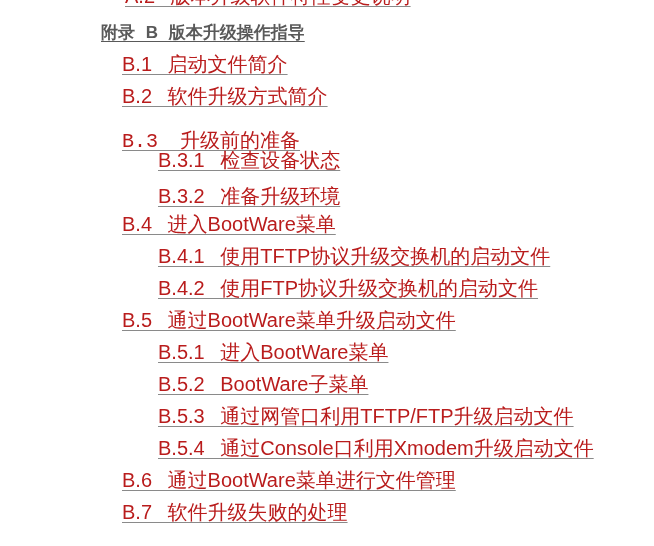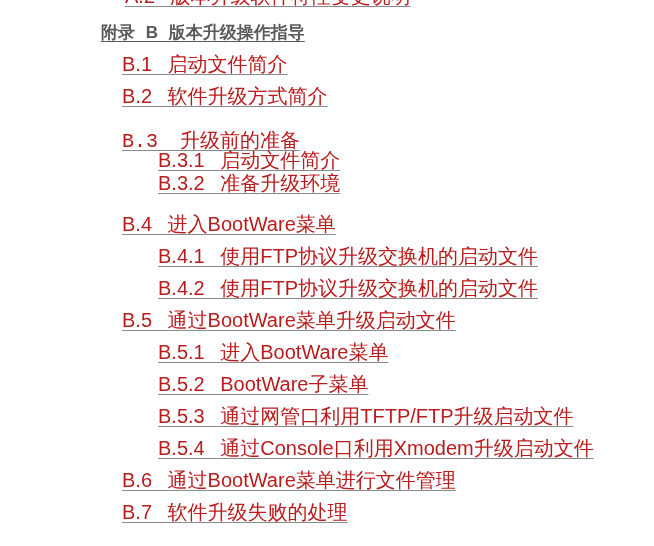--- a/index.html
+++ b/index.html
@@ -43,24 +43,24 @@
 </head>
 <body>
 
 <a class="toc-line toc-item clipped">A.2 版本升级软件特性变更说明</a>
 
 <a class="toc-line toc-heading" style="left:85px; top:23px;padding-left:16px;">附录 B 版本升级操作指导</a>
 
 <a class="toc-line toc-item lvl1" style="top:55px;">B.1 启动文件简介</a>
 <a class="toc-line toc-item lvl1" style="top:87px;text-align:center;">B.2 软件升级方式简介</a>
 <a class="toc-line toc-item lvl1" style="top:132px;font-family:Liberation Mono, monospace;">B.3 升级前的准备</a>
-<a class="toc-line toc-item lvl2" style="top:151px;">B.3.1 启动文件简介</a>
-<a class="toc-line toc-item lvl2" style="top:174px;">B.3.2 准备升级环境</a>
+<a class="toc-line toc-item lvl2" style="top:151px;">B.3.1 检查设备状态</a>
+<a class="toc-line toc-item lvl2" style="top:187px;">B.3.2 准备升级环境</a>
 <a class="toc-line toc-item lvl1" style="top:215px;">B.4 进入BootWare菜单</a>
-<a class="toc-line toc-item lvl2" style="top:247px;">B.4.1 使用FTP协议升级交换机的启动文件</a>
+<a class="toc-line toc-item lvl2" style="top:247px;">B.4.1 使用TFTP协议升级交换机的启动文件</a>
 <a class="toc-line toc-item lvl2" style="top:279px;">B.4.2 使用FTP协议升级交换机的启动文件</a>
 <a class="toc-line toc-item lvl1" style="top:311px;">B.5 通过BootWare菜单升级启动文件</a>
 <a class="toc-line toc-item lvl2" style="top:343px;">B.5.1 进入BootWare菜单</a>
 <a class="toc-line toc-item lvl2" style="top:375px;">B.5.2 BootWare子菜单</a>
 <a class="toc-line toc-item lvl2" style="top:407px;">B.5.3 通过网管口利用TFTP/FTP升级启动文件</a>
 <a class="toc-line toc-item lvl2" style="top:439px;">B.5.4 通过Console口利用Xmodem升级启动文件</a>
 <a class="toc-line toc-item lvl1" style="top:471px;">B.6 通过BootWare菜单进行文件管理</a>
 <a class="toc-line toc-item lvl1" style="top:503px;">B.7 软件升级失败的处理</a>
 
 </body></html>

